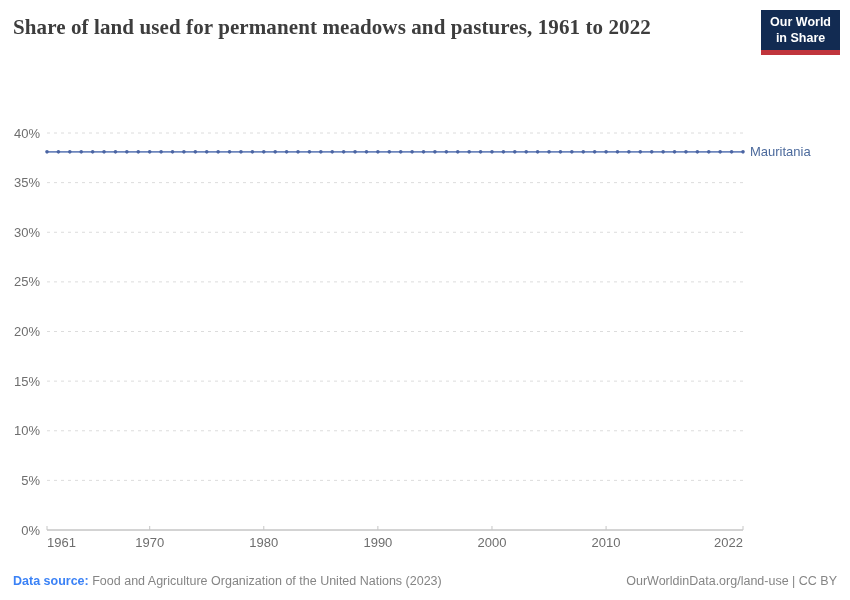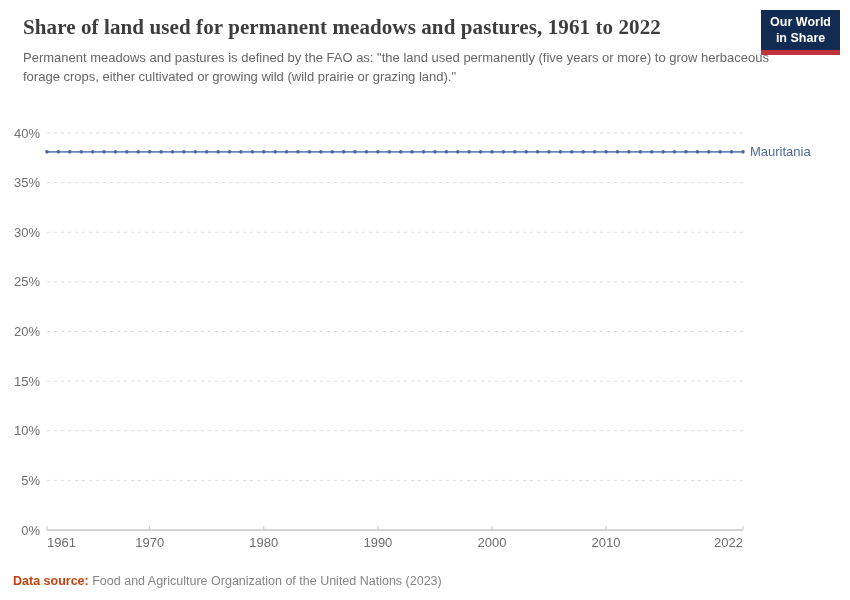--- a/index.html
+++ b/index.html
@@ -7,21 +7,21 @@
   body { font-family: "Liberation Sans", sans-serif; }
   .page {
     position: relative;
     width: 850px;
     height: 600px;
     background: #ffffff;
     overflow: hidden;
   }
   .header {
     position: relative;
-    padding: 12px 10px 0 23px;
+    padding: 12px 10px 0 13px;
   }
   .title {
     font-family: "Liberation Serif", serif;
     font-weight: 700;
     font-size: 21px;
     line-height: 1.45;
     color: #3d3d3d;
     max-width: 650px;
     letter-spacing: 0.1px;
   }
@@ -54,34 +54,33 @@
   .footer {
     position: absolute;
     left: 13px;
     right: 13px;
     bottom: 12px;
     display: flex;
     justify-content: space-between;
     font-size: 12.5px;
     color: #858585;
   }
-  .footer b { color: #c2410c; font-weight: 700; }
+  .footer b { color: #3b82f6; font-weight: 700; }
 </style>
 </head>
 <body>
 
 <div class="page">
 
   <div class="header">
     <h1 class="title">Share of land used for permanent meadows and pastures, 1961 to 2022</h1>
     <div class="logo" style="background: rgb(18, 43, 82); border-bottom-color: rgb(192, 53, 60); text-align: center;">
       <div>Our World</div>
       <div>in Share</div>
     </div>
-    <p class="subtitle">Permanent meadows and pastures is defined by the FAO as: "the land used permanently (five years or more) to grow herbaceous forage crops, either cultivated or growing wild (wild prairie or grazing land)."</p>
   </div>
 
   <div class="chart-wrap">
     <svg id="chart-svg" width="850" height="445">
         <text x="40" y="414.5" text-anchor="end" fill="#6e6e6e" font-size="13">0%</text>
         <line x1="47" x2="743" y1="360.375" y2="360.375" stroke="#dcdcdc" stroke-width="1" stroke-dasharray="3,4"></line>
         <text x="40" y="364.875" text-anchor="end" fill="#6e6e6e" font-size="13">5%</text>
         <line x1="47" x2="743" y1="310.75" y2="310.75" stroke="#dcdcdc" stroke-width="1" stroke-dasharray="3,4"></line>
         <text x="40" y="315.25" text-anchor="end" fill="#6e6e6e" font-size="13">10%</text>
         <line x1="47" x2="743" y1="261.125" y2="261.125" stroke="#dcdcdc" stroke-width="1" stroke-dasharray="3,4"></line>
@@ -176,15 +175,16 @@
         <circle cx="743" cy="31.857500000000016" r="1.8" fill="#4b65a3"></circle>
         <text x="750" y="36.357500000000016" text-anchor="start" fill="#4c6a9c" font-size="13">Mauritania</text>
       </svg>
   </div>
 
   <div class="footer">
     <div>
       <b>Data source:</b>
       <span>Food and Agriculture Organization of the United Nations (2023)</span>
     </div>
+    <div>OurWorldinData.org/land-use | CC BY</div>
   </div>
 
 </div>
 
 </body></html>

